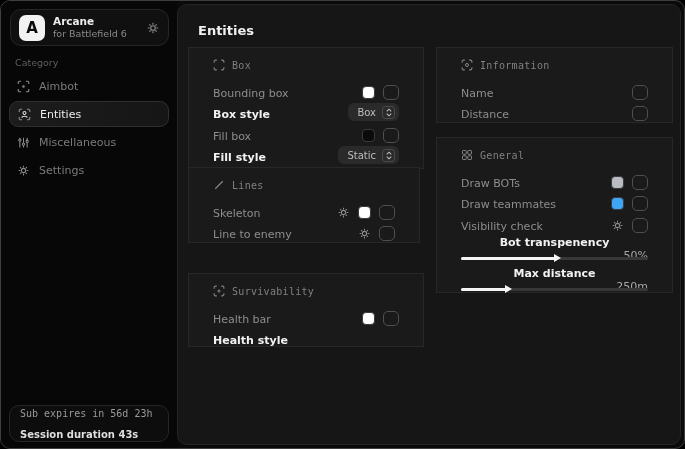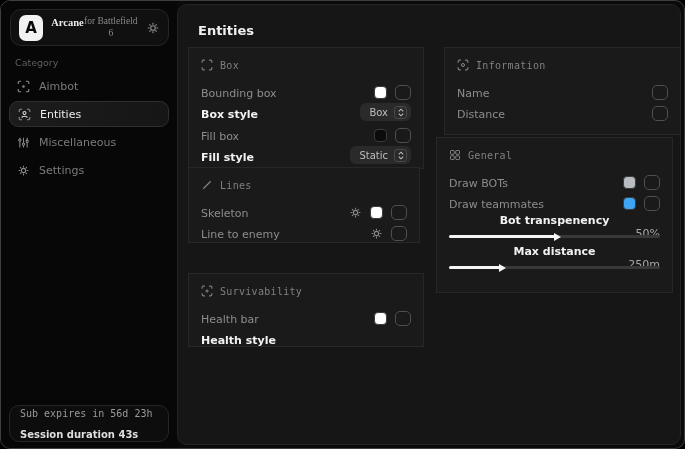--- a/index.html
+++ b/index.html
@@ -17,21 +17,21 @@
   .app-card {
     position:absolute; left:9px; top:8px; width:159px; height:37px;
     background:#101010; border:1px solid #262626; border-radius:11px;
     display:flex; align-items:center; padding:0 8px; gap:8px;
   }
   .app-logo {
     width:26px; height:26px; border-radius:7px; background:#f2f2f2;
     color:#0a0a0a; font-weight:bold; font-size:15px;
     display:flex; align-items:center; justify-content:center;
   }
-  .app-meta { display:flex; line-height:1.25;font-family:Liberation Serif, serif; }
+  .app-meta { display:flex; flex-direction:column; line-height:1.25; }
   .app-name { color:#ececec; font-size:10.5px; font-weight:bold; }
   .app-sub { color:#8a8a8a; font-size:9.5px;text-align:center; }
   .app-gear { margin-left:auto; display:flex; }
 
   .cat-label { position:absolute; left:14px; top:56px; color:#5f5f5f; font-size:9.5px; }
 
   .side-item {
     position:absolute; left:8px; width:160px; height:26px;
     display:flex; align-items:center; gap:9px; padding:0 8px;
     color:#7b7b7b; font-size:11px; border-radius:9px; cursor:pointer;
@@ -52,26 +52,26 @@
 
   
   .main {
     position:absolute; left:176px; top:3px; right:3px; bottom:3px;
     background:#161616; border:1px solid #242424; border-radius:10px;
   }
   .page-title { position:absolute; left:20px; top:18px; color:#f0f0f0; font-size:13px; font-weight:bold; }
 
   .panel {
     position:absolute; background:#1a1a1a; border:1px solid #272727; border-radius:0;
-    padding:10px 12px;
+    padding:10px 24px;
   }
   .p-box   { left:10px;  top:42px;  width:236px; height:122px; }
   .p-lines { left:10px;  top:162px; width:232px; height:76px; }
   .p-surv  { left:10px;  top:268px; width:236px; height:74px; }
-  .p-info  { left:266px; top:42px;  width:237px; height:88px; }
+  .p-info  { left:258px; top:42px;  width:237px; height:76px; }
   .p-gen   { left:258px; top:132px; width:237px; height:156px; }
 
   .panel-head {
     display:flex; align-items:center; gap:7px; height:14px; margin-bottom:6px;
     font-family:"DejaVu Sans Mono","Liberation Mono",monospace;
     color:#808080; font-size:10px; letter-spacing:.3px;
   }
   .panel-head .ic { display:flex; }
 
   .row { display:flex; align-items:flex-end; height:21.5px; }
@@ -349,20 +349,31 @@
           <span class="checkbox"></span>
         </span>
       </div>
       <div class="row">
         <span class="lbl">Draw teammates</span>
         <span class="ctrls">
           <span class="swatch" style="background: rgb(62, 166, 246);"></span>
           <span class="checkbox"></span>
         </span>
       </div>
+      <div class="row">
+        <span class="lbl">Visibility check</span>
+        <span class="ctrls">
+          <span class="gear-btn">
+            <svg width="13" height="13" viewBox="0 0 16 16">
+                <use href="#i-gear"></use>
+              </svg>
+          </span>
+          <span class="checkbox"></span>
+        </span>
+      </div>
 
       <div class="slider-group">
         <div class="slider-labels">
           <span class="lbl">Bot transpenency</span>
           <span class="val">50%</span>
         </div>
         <div class="slider-track">
           <div class="slider-fill" style="width: 50%;">
             <div class="slider-thumb"></div>
           </div>

